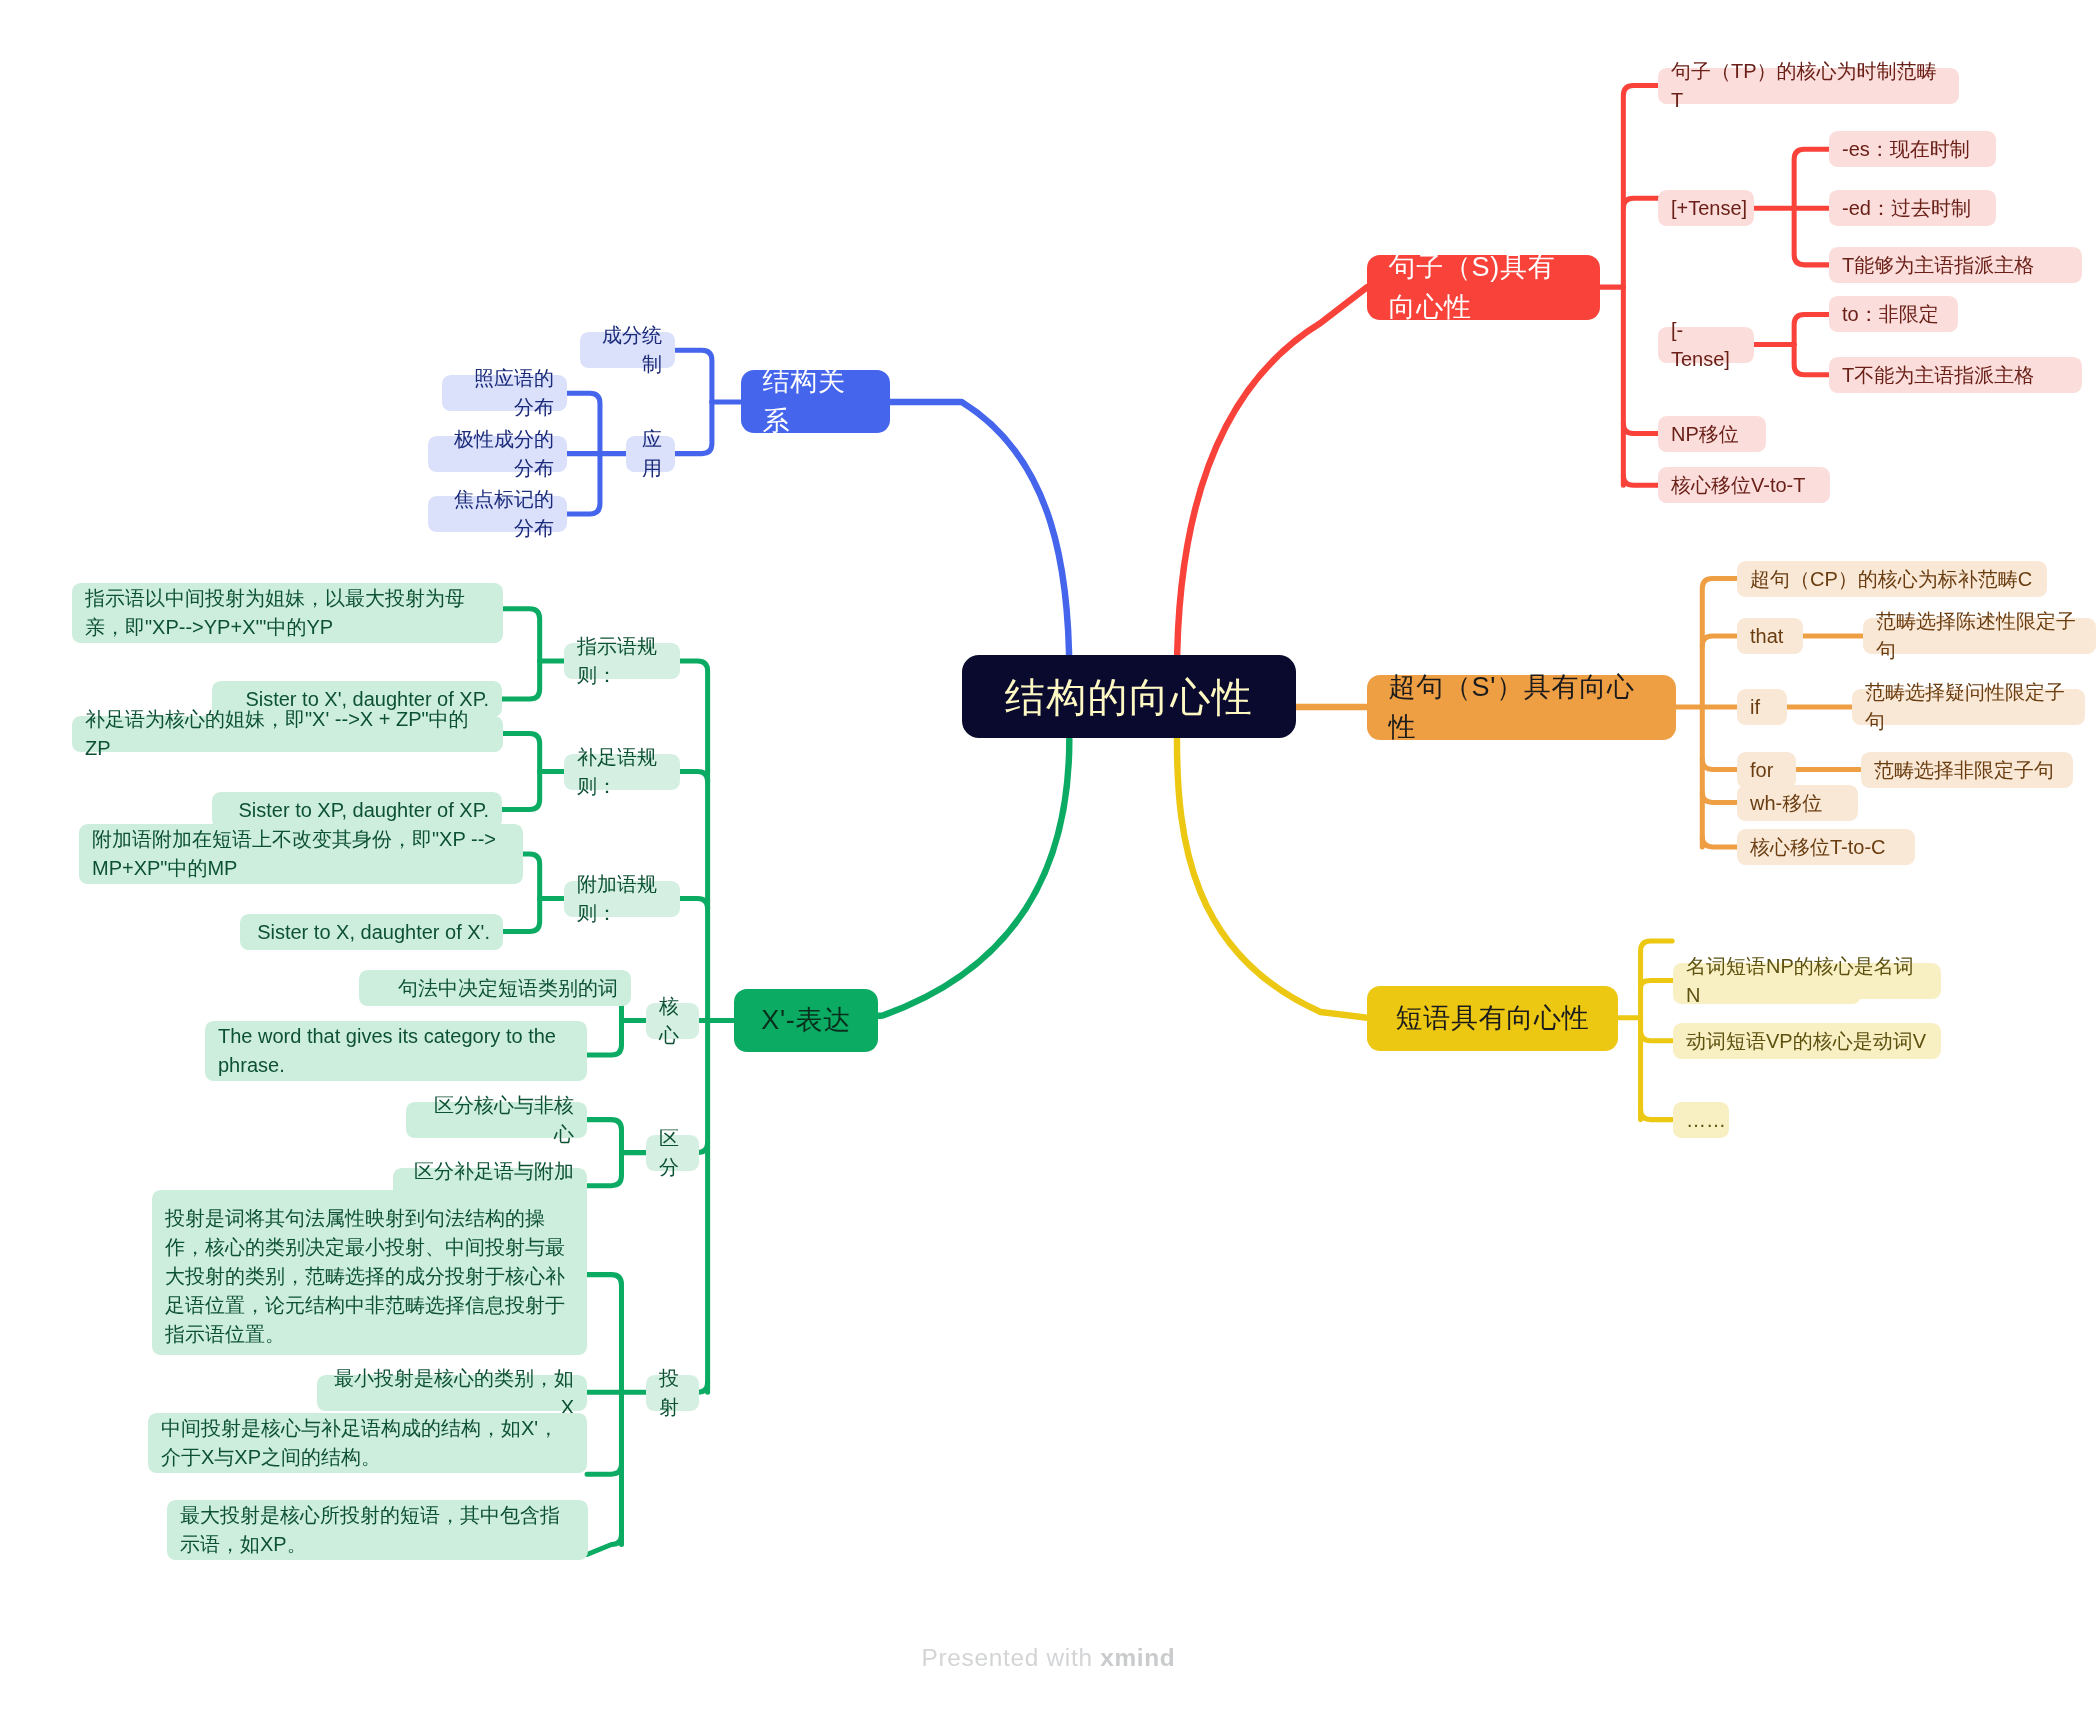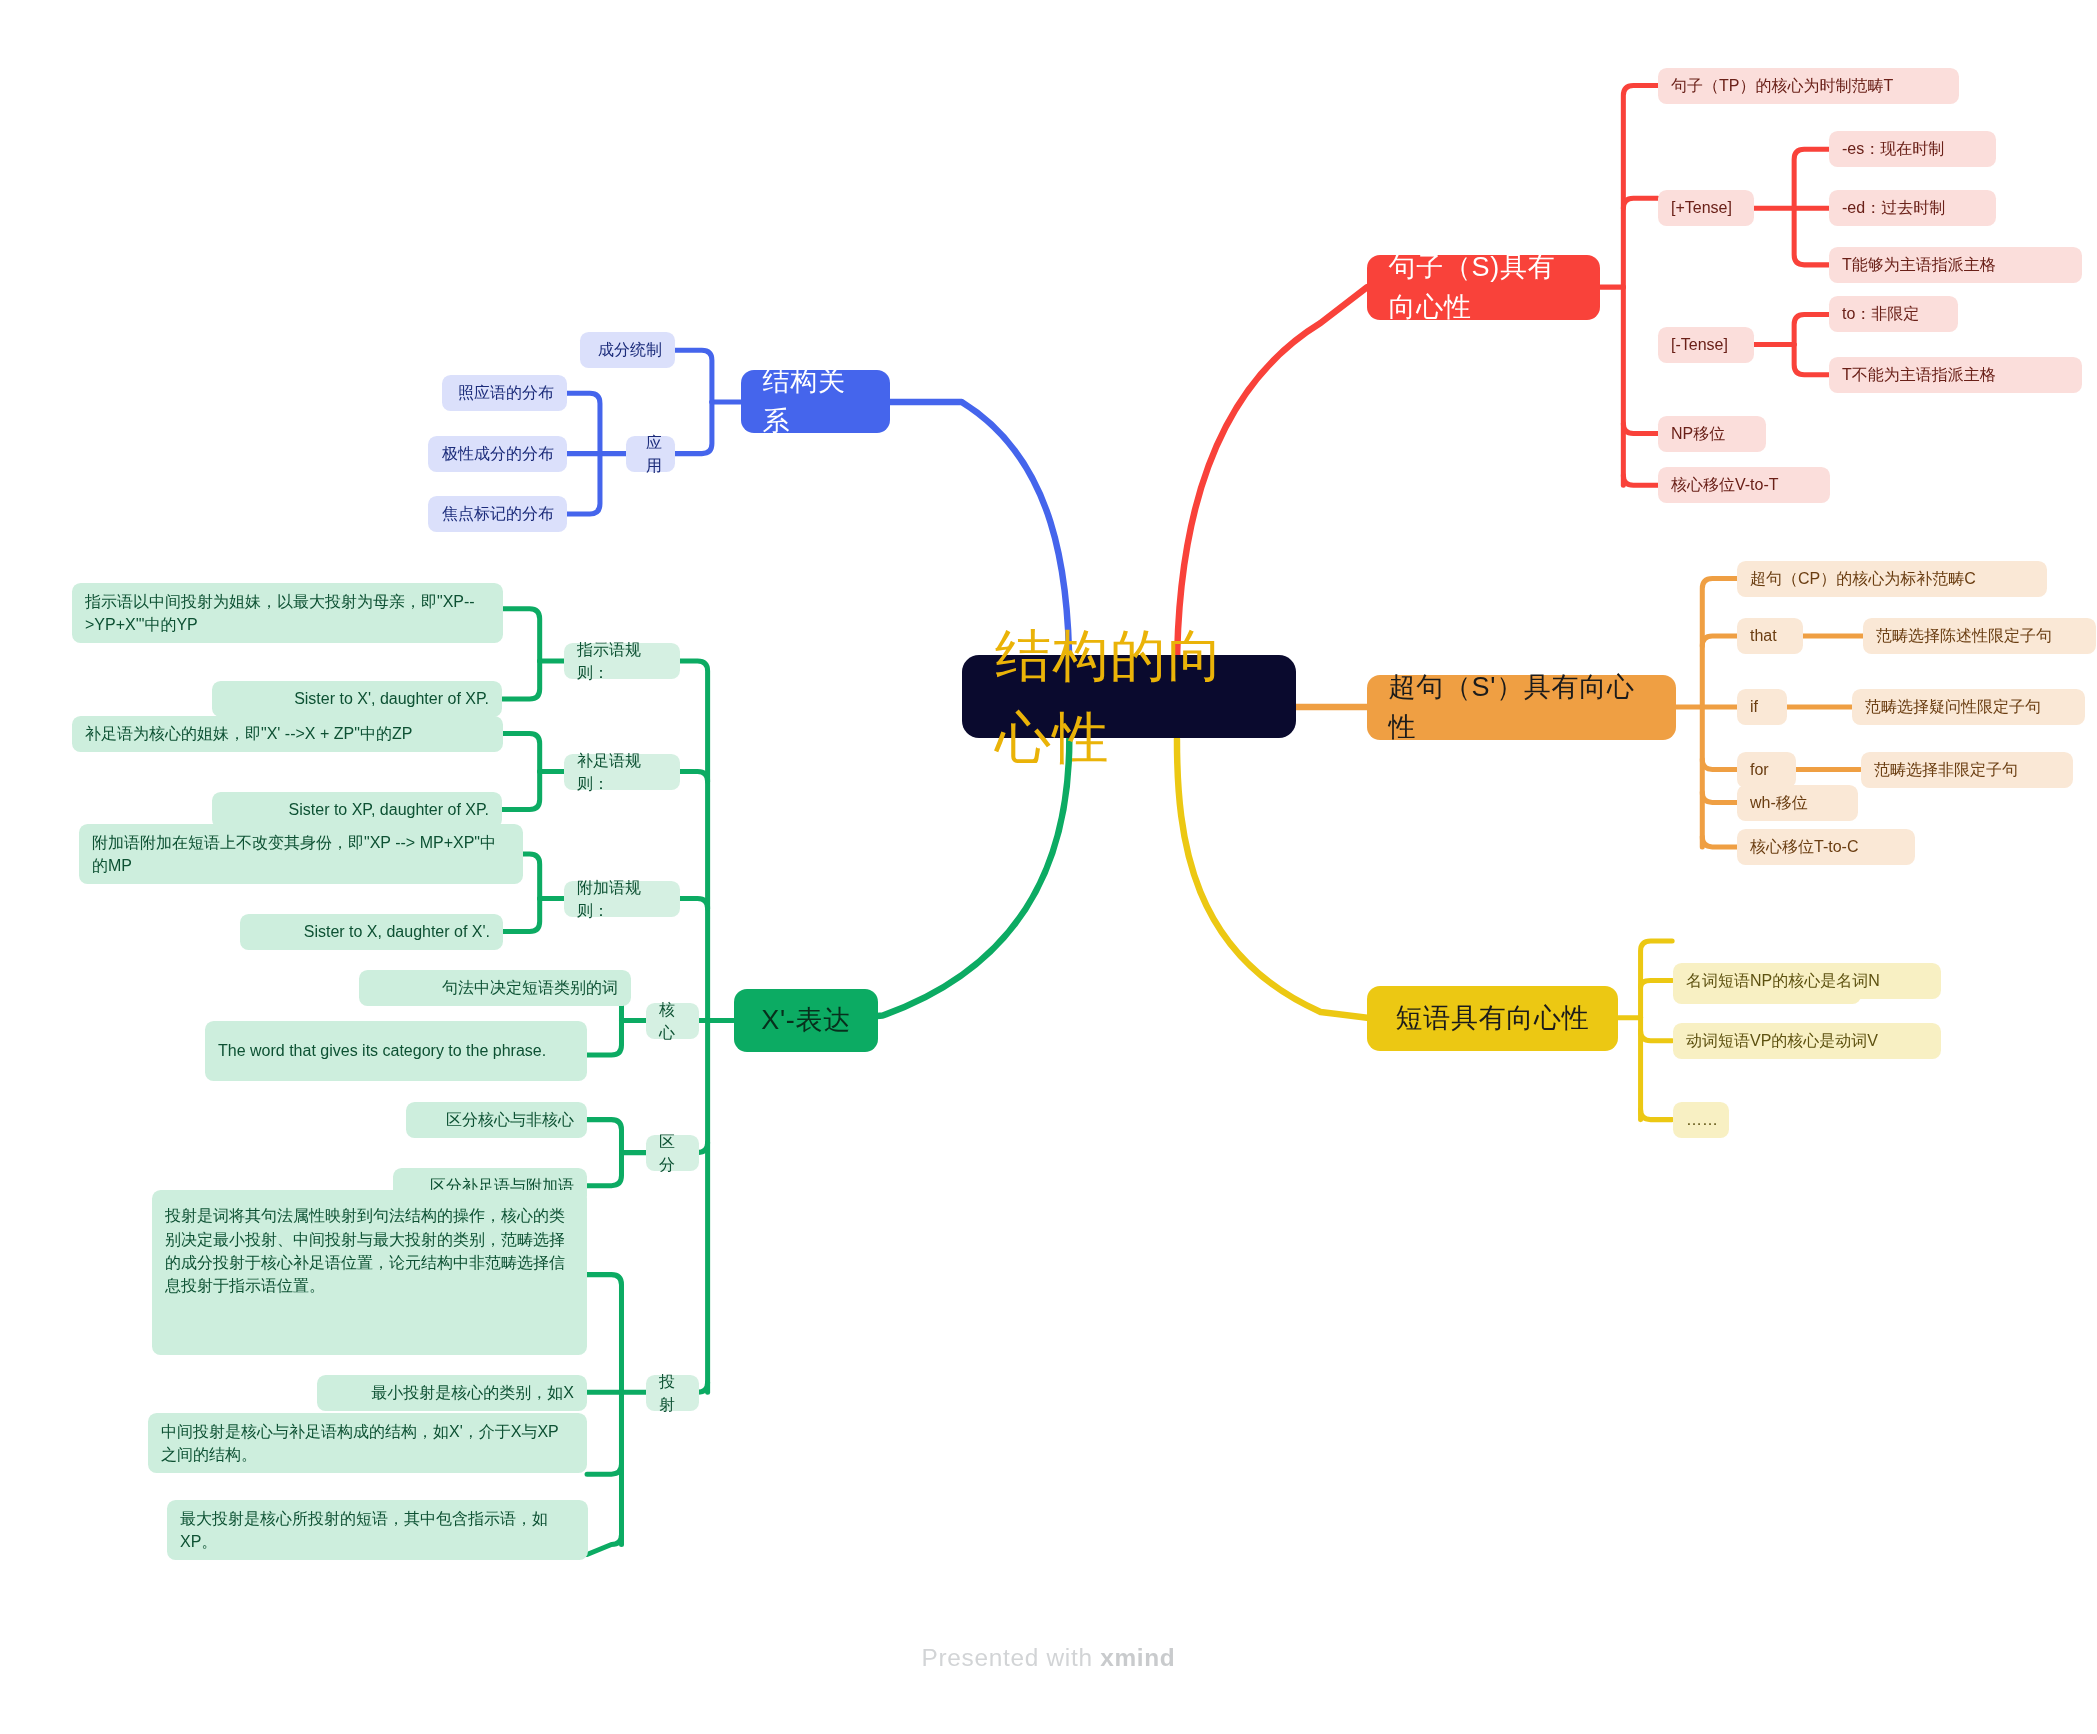--- a/index.html
+++ b/index.html
@@ -3,31 +3,31 @@
 <meta charset="utf-8">
 <style>
   html,body{margin:0;padding:0;background:#ffffff;}
   body{font-family:"Liberation Sans","DejaVu Sans",sans-serif;}
   #canvas{position:relative;width:2097px;height:1734px;background:#fff;overflow:hidden;}
   #wires{position:absolute;left:0;top:0;width:2097px;height:1734px;pointer-events:none;}
   .node{position:absolute;box-sizing:border-box;display:flex;align-items:center;
         border-radius:10px;white-space:pre-wrap;line-height:1.45;}
   .node.center-text{justify-content:center;}
   
-  .n-root{background:#0a0a2e;color:#eab308;font-size:56px;border-radius:17px;
+  .n-root{background:#0a0a2e;color:#fef9c3;font-size:40px;border-radius:17px;
           padding:0 33px;letter-spacing:1.4px;}
   
   .n-l1{font-size:27px;border-radius:13px;padding:0 21.5px;letter-spacing:0.7px;}
   .n-l1.red{background:#f9423a;color:#fff;}
   .n-l1.orange{background:#ef9f43;color:#1b1b1b;}
   .n-l1.yellow{background:#ecc813;color:#1b1b1b;}
   .n-l1.green{background:#0cab63;color:#072f1c;}
   .n-l1.blue{background:#4565ec;color:#fff;}
   
-  .leaf{font-size:16px;border-radius:8.6px;padding:8.6px 13px;}
+  .leaf{font-size:20px;border-radius:8.6px;padding:8.6px 13px;}
   .leaf.red{background:#fbdedb;color:#6a2018;}
   .leaf.orange{background:#fae8d6;color:#6a3d11;}
   .leaf.yellow{background:#f8f0c3;color:#5d5110;}
   .leaf.green{background:#cdeedd;color:#0d5133;}
   .leaf.blue{background:#dbe0fb;color:#1b2b7a;}
   .leaf.lite-green{background:#d5f0e2;color:#0d5133;}
   .leaf.rtl{justify-content:flex-end;text-align:right;}
   .leaf.lead{justify-content:flex-start;text-align:left;}
   .footer{position:absolute;left:0;right:0;bottom:62px;text-align:center;
           color:#d2d4d6;font-size:24.4px;letter-spacing:0.7px;}

